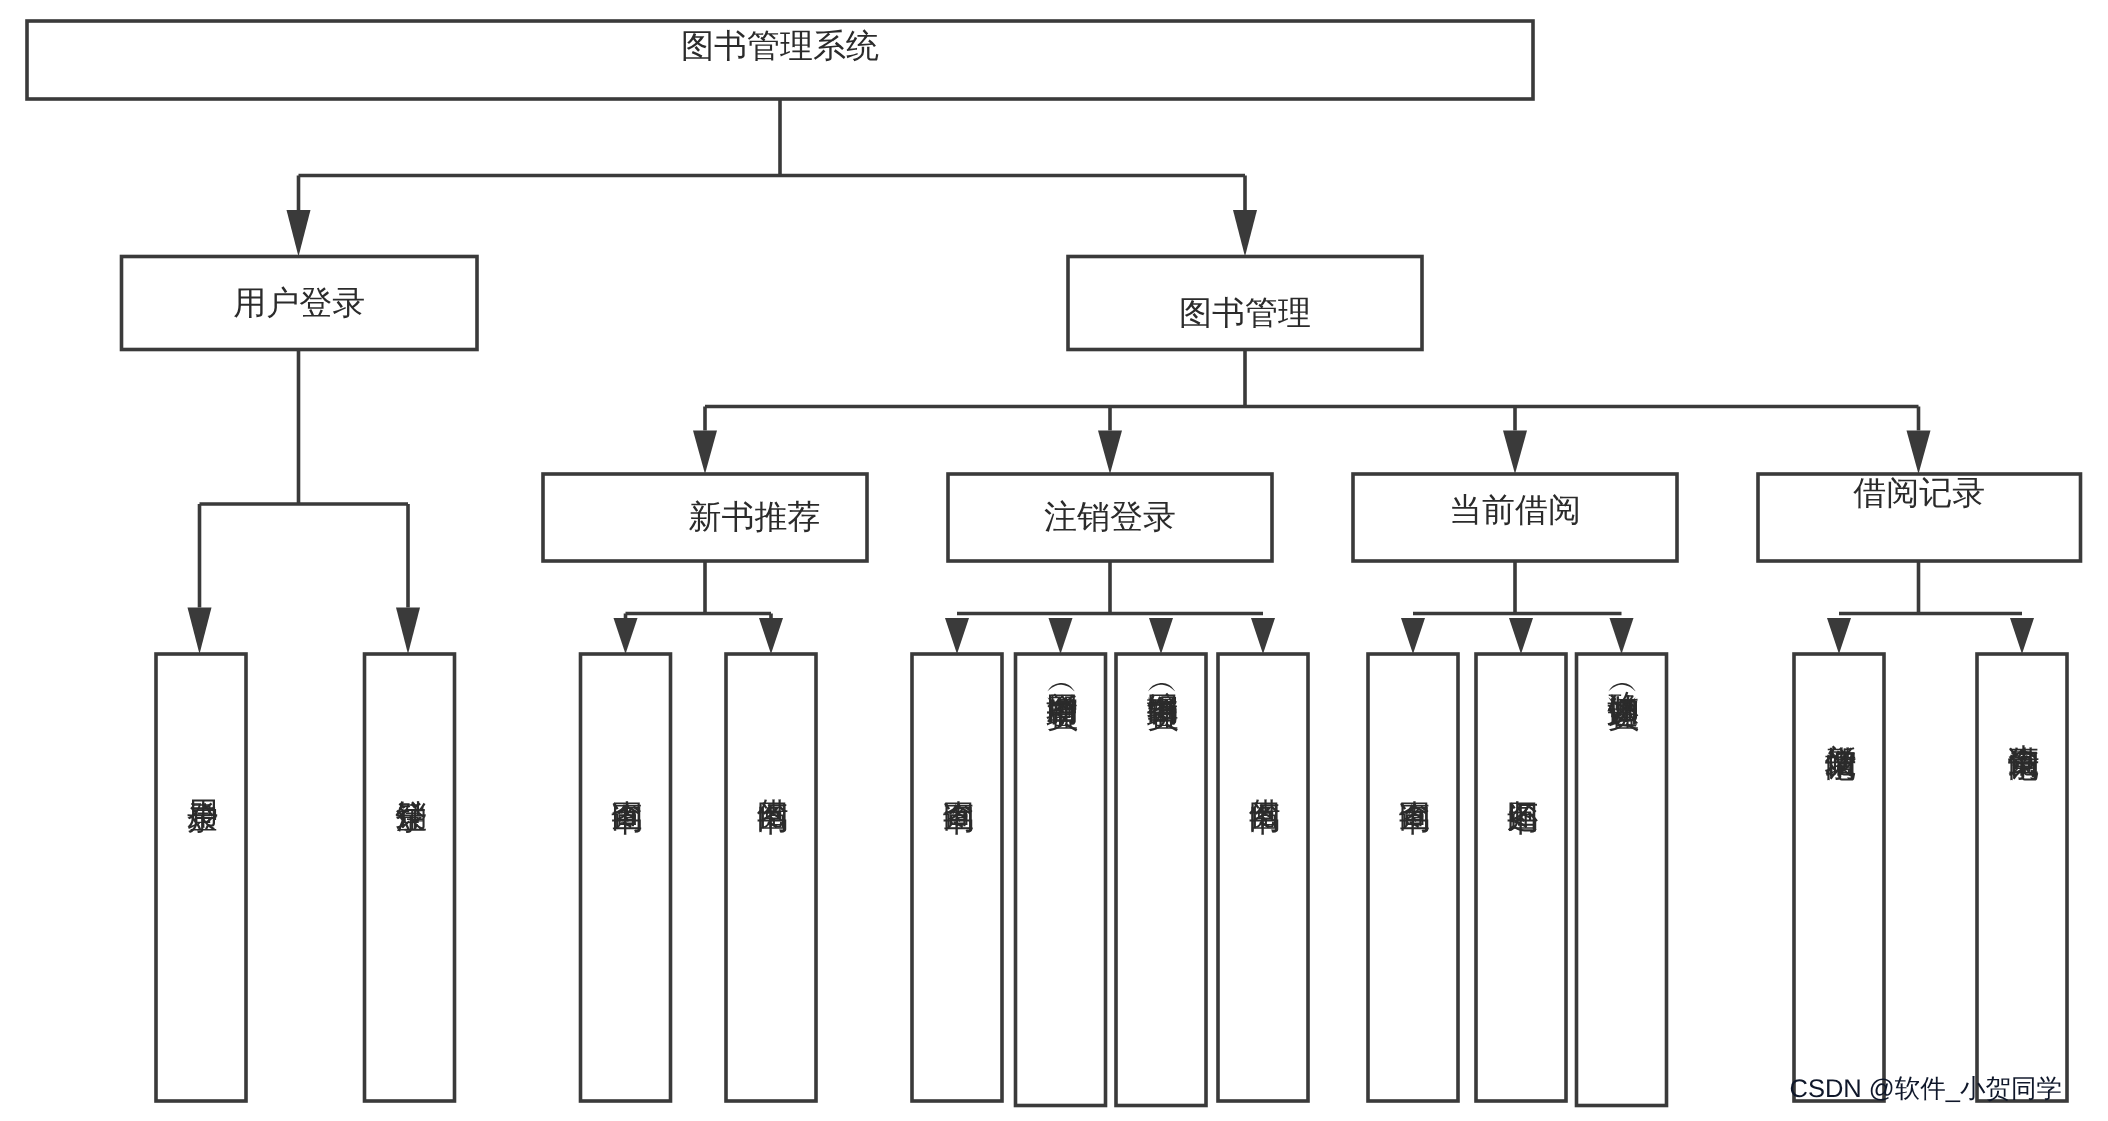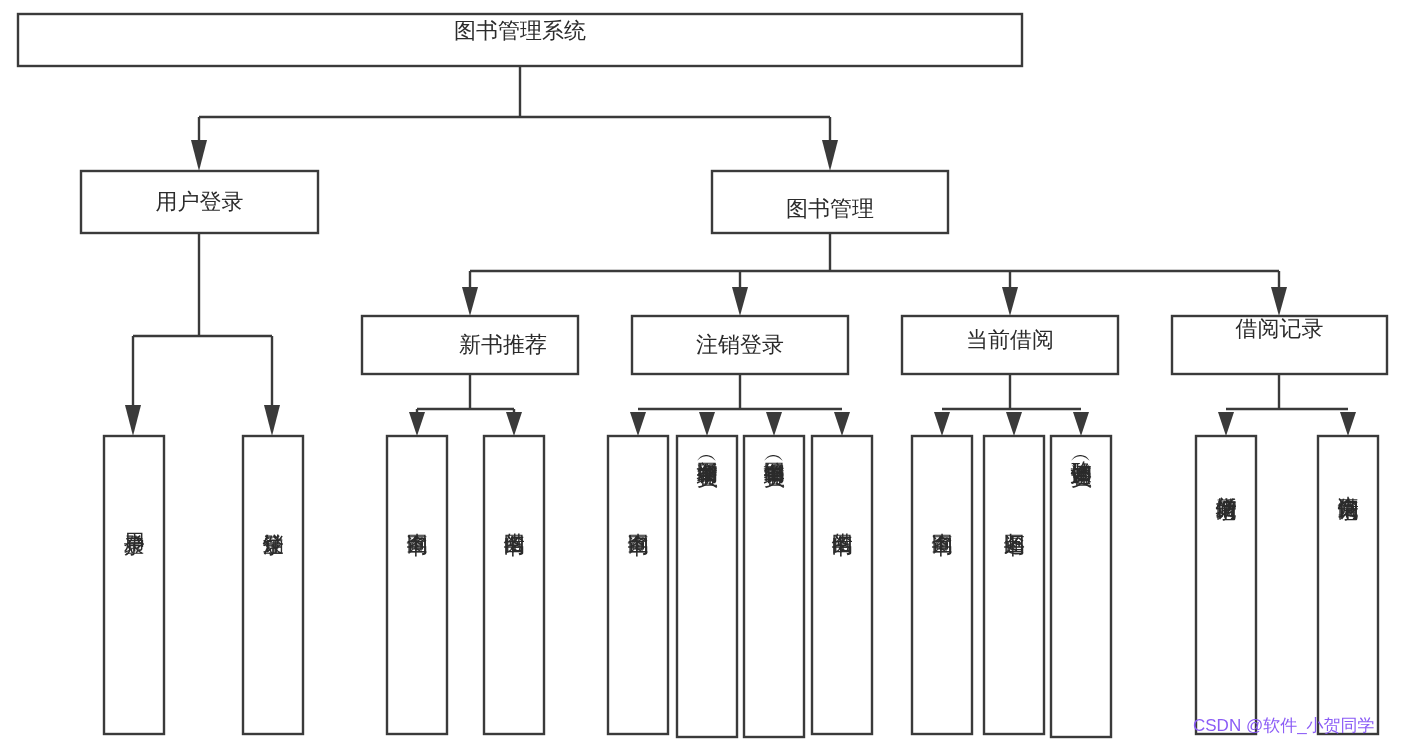--- a/index.html
+++ b/index.html
@@ -70,21 +70,21 @@
     font-size: 22px;
     color: #2b2b2b;
     white-space: nowrap;
   }
   #watermark {
     position: absolute;
     left: 1193px;
     top: 714px;
     font-family: "Liberation Sans", "DejaVu Sans", sans-serif;
     font-size: 17px;
-    color: #8b5cf6;
+    color: #0f172a;
     white-space: nowrap;
     pointer-events: none;
   }
 </style>
 </head>
 <body>
 
 <div id="diagram-root">
 
   <svg id="flow-svg" viewBox="0 0 1405 747">

